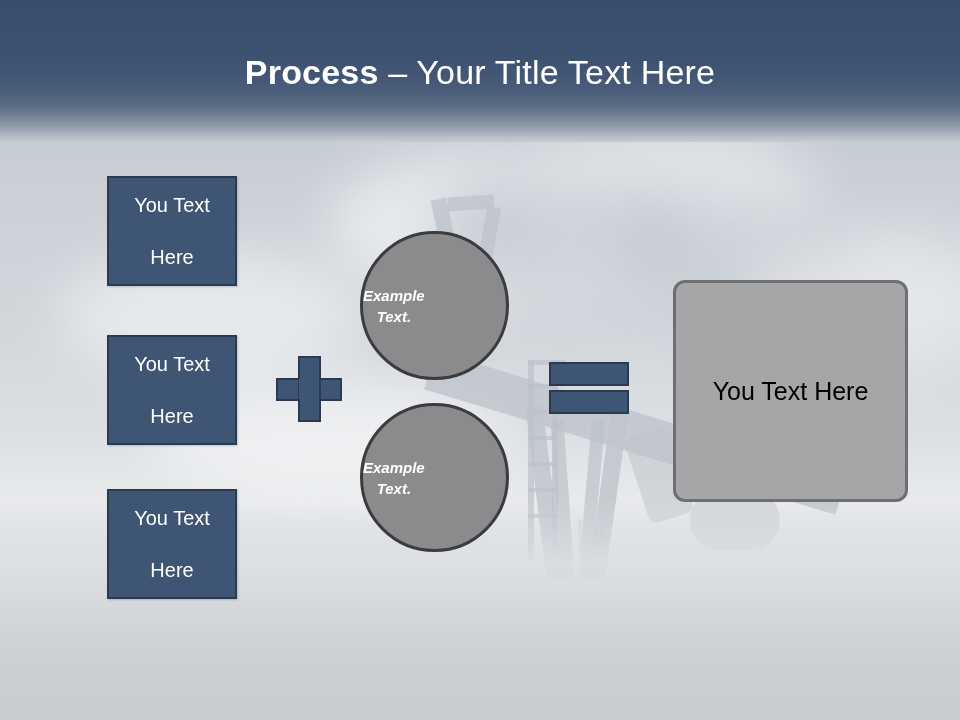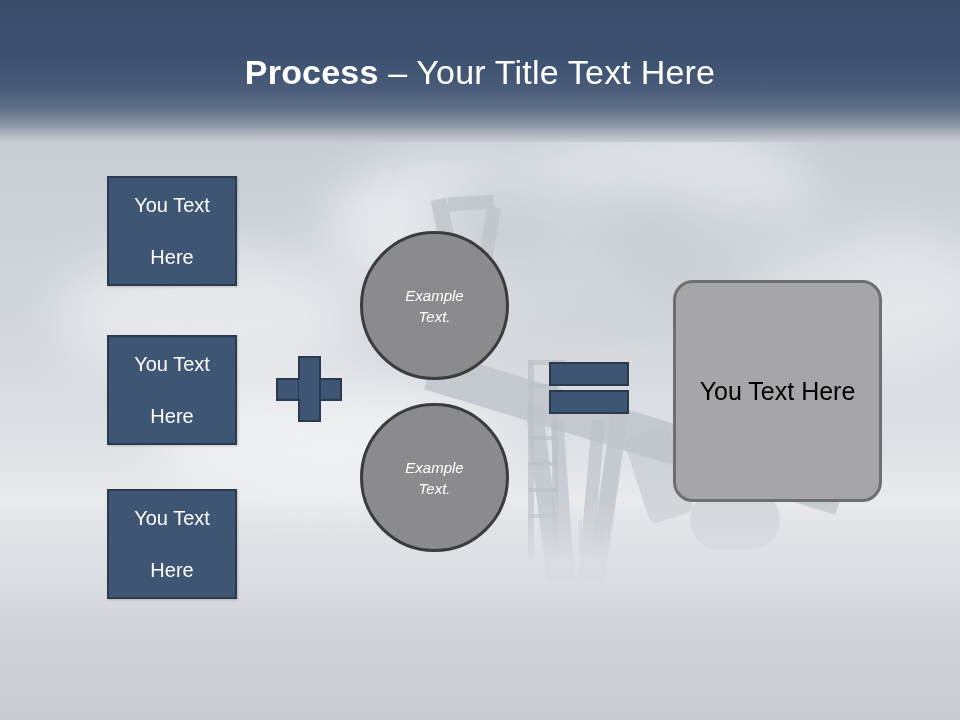--- a/index.html
+++ b/index.html
@@ -144,24 +144,24 @@
   
   .gray-circle {
     position: absolute;
     width: 149px; height: 149px;
     border-radius: 50%;
     background: #8b8b8d;
     border: 3px solid #3c3c3e;
     box-sizing: border-box;
     display: flex;
     align-items: center;
-    justify-content: center;
+    justify-content: flex-start;
     text-align: center;
     color: #ffffff;
-    font-weight: normal;
+    font-weight: bold;
     font-style: italic;
     font-size: 15px;
     line-height: 21px;
   }
   #circle-1 { left: 360px; top: 231px; }
   #circle-2 { left: 360px; top: 403px; }
 
   
   .equals-bar {
     position: absolute;
@@ -171,25 +171,25 @@
     border: 2px solid #2b3a4f;
     box-sizing: border-box;
   }
   #eq-bar-1 { top: 362px; }
   #eq-bar-2 { top: 390px; }
 
   
   .result-box {
     position: absolute;
     left: 673px; top: 280px;
-    width: 209px; height: 222px;
+    width: 235px; height: 222px;
     box-sizing: border-box;
     background: #a6a6a8;
     border: 3px solid #6f6f71;
-    border-radius: 20px;
+    border-radius: 12px;
     color: #000000;
     font-size: 25px;
     display: flex;
     align-items: center;
     justify-content: center;
     text-align: center;
   }
 </style>
 </head>
 <body>

